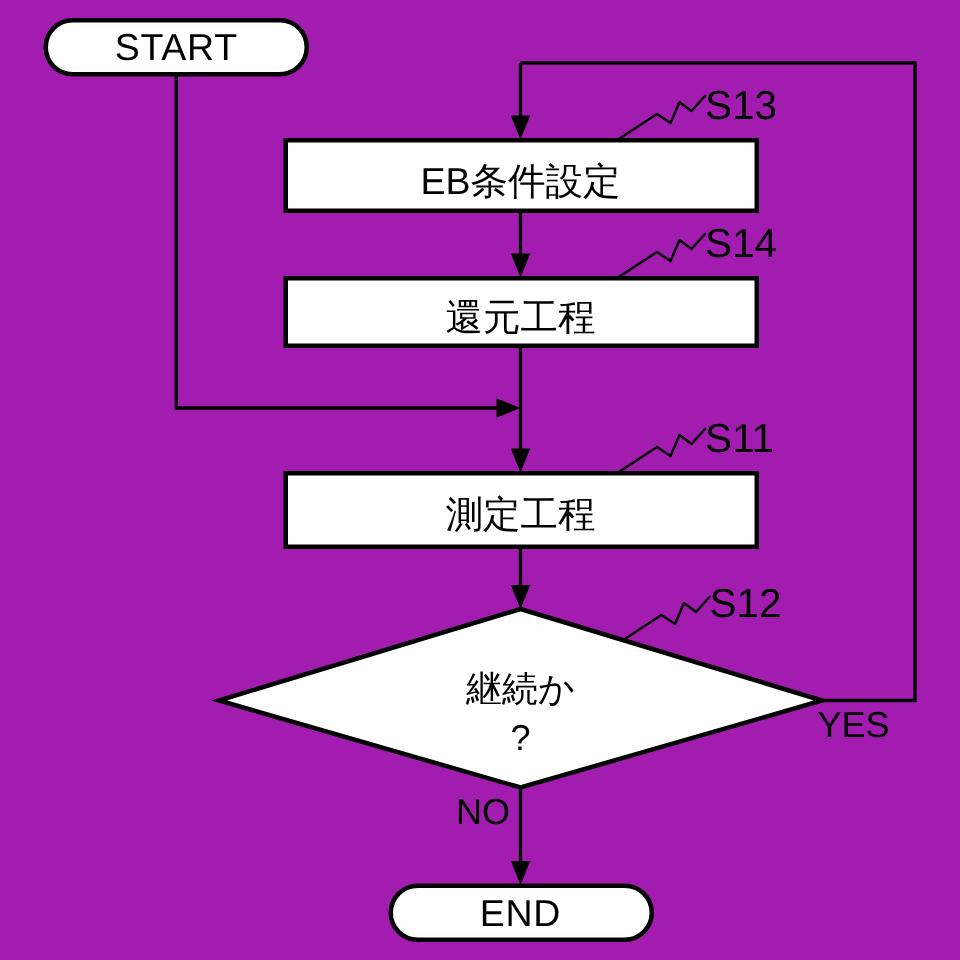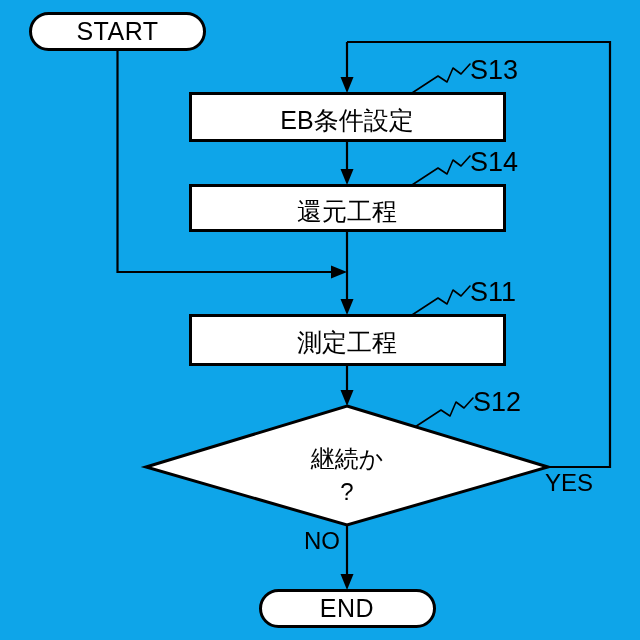--- a/index.html
+++ b/index.html
@@ -4,21 +4,21 @@
 <style>
   html, body {
     margin: 0;
     padding: 0;
     background: #ffffff;
   }
   #flowchart-page {
     position: relative;
     width: 640px;
     height: 640px;
-    background: #0ea5e9;
+    background: #a21caf;
     font-family: "Liberation Sans", "DejaVu Sans", sans-serif;
     overflow: hidden;
   }
   #flow-svg {
     position: absolute;
     left: 0;
     top: 0;
     width: 640px;
     height: 640px;
     display: block;

